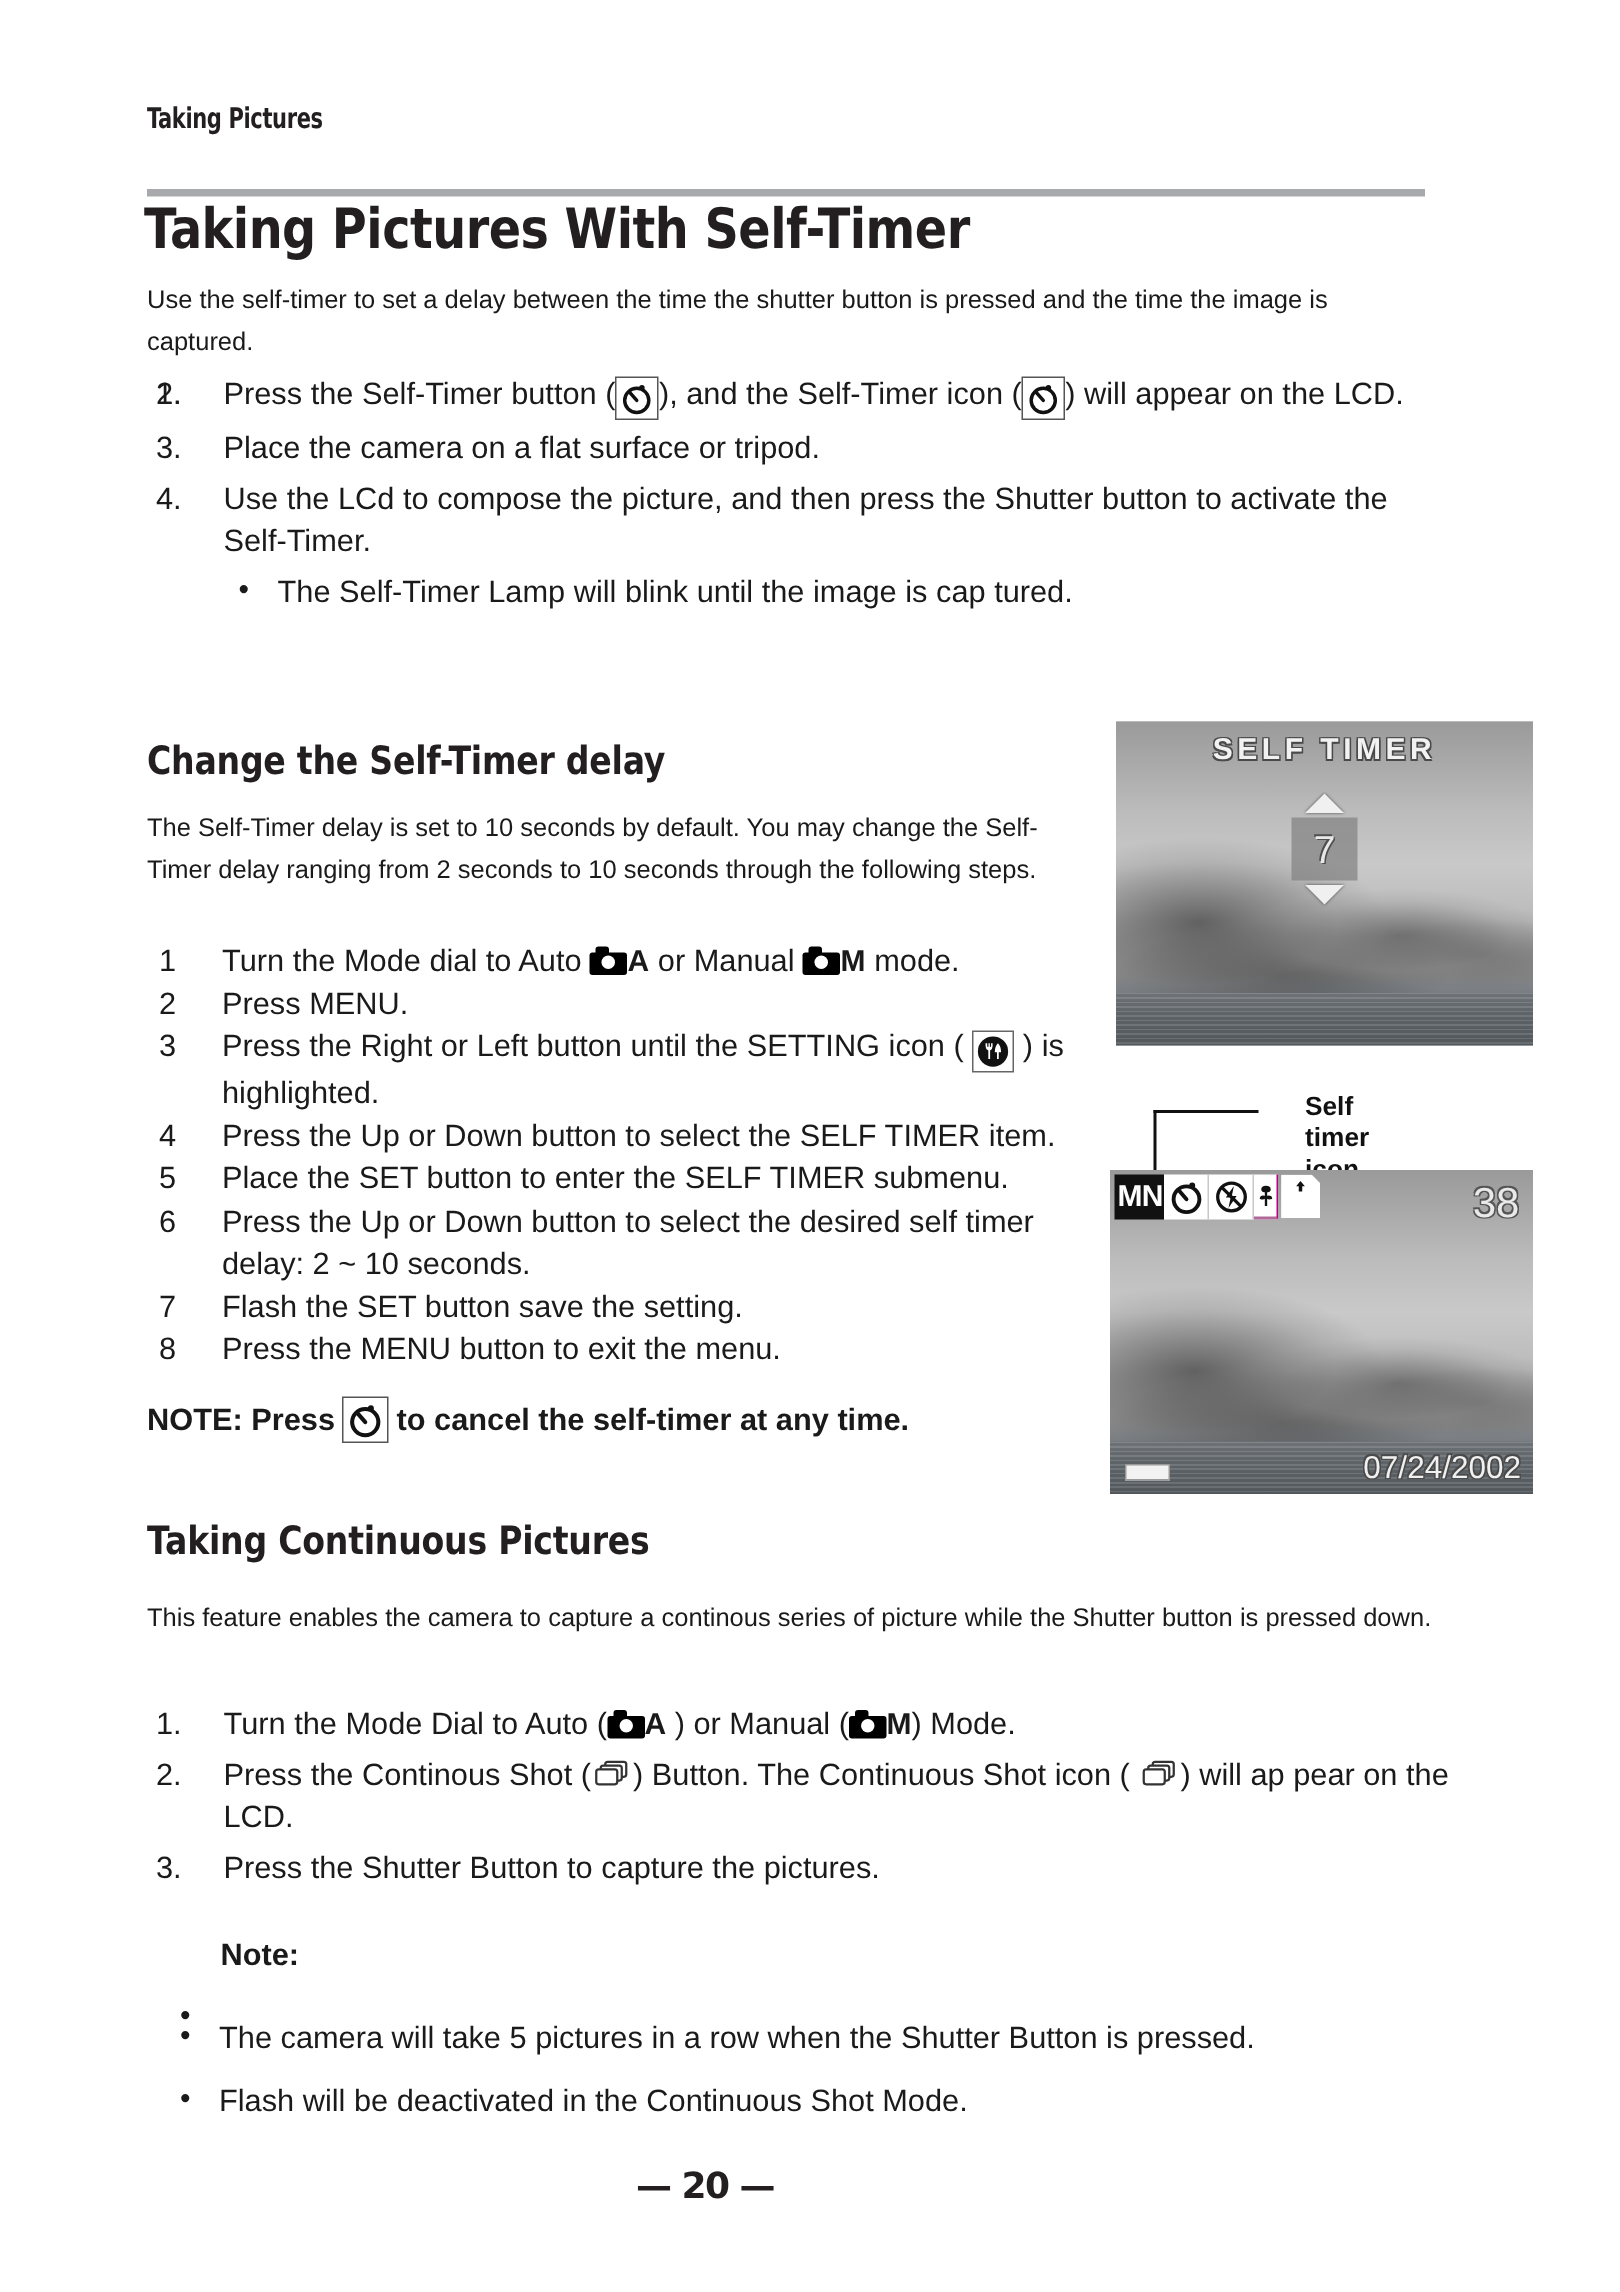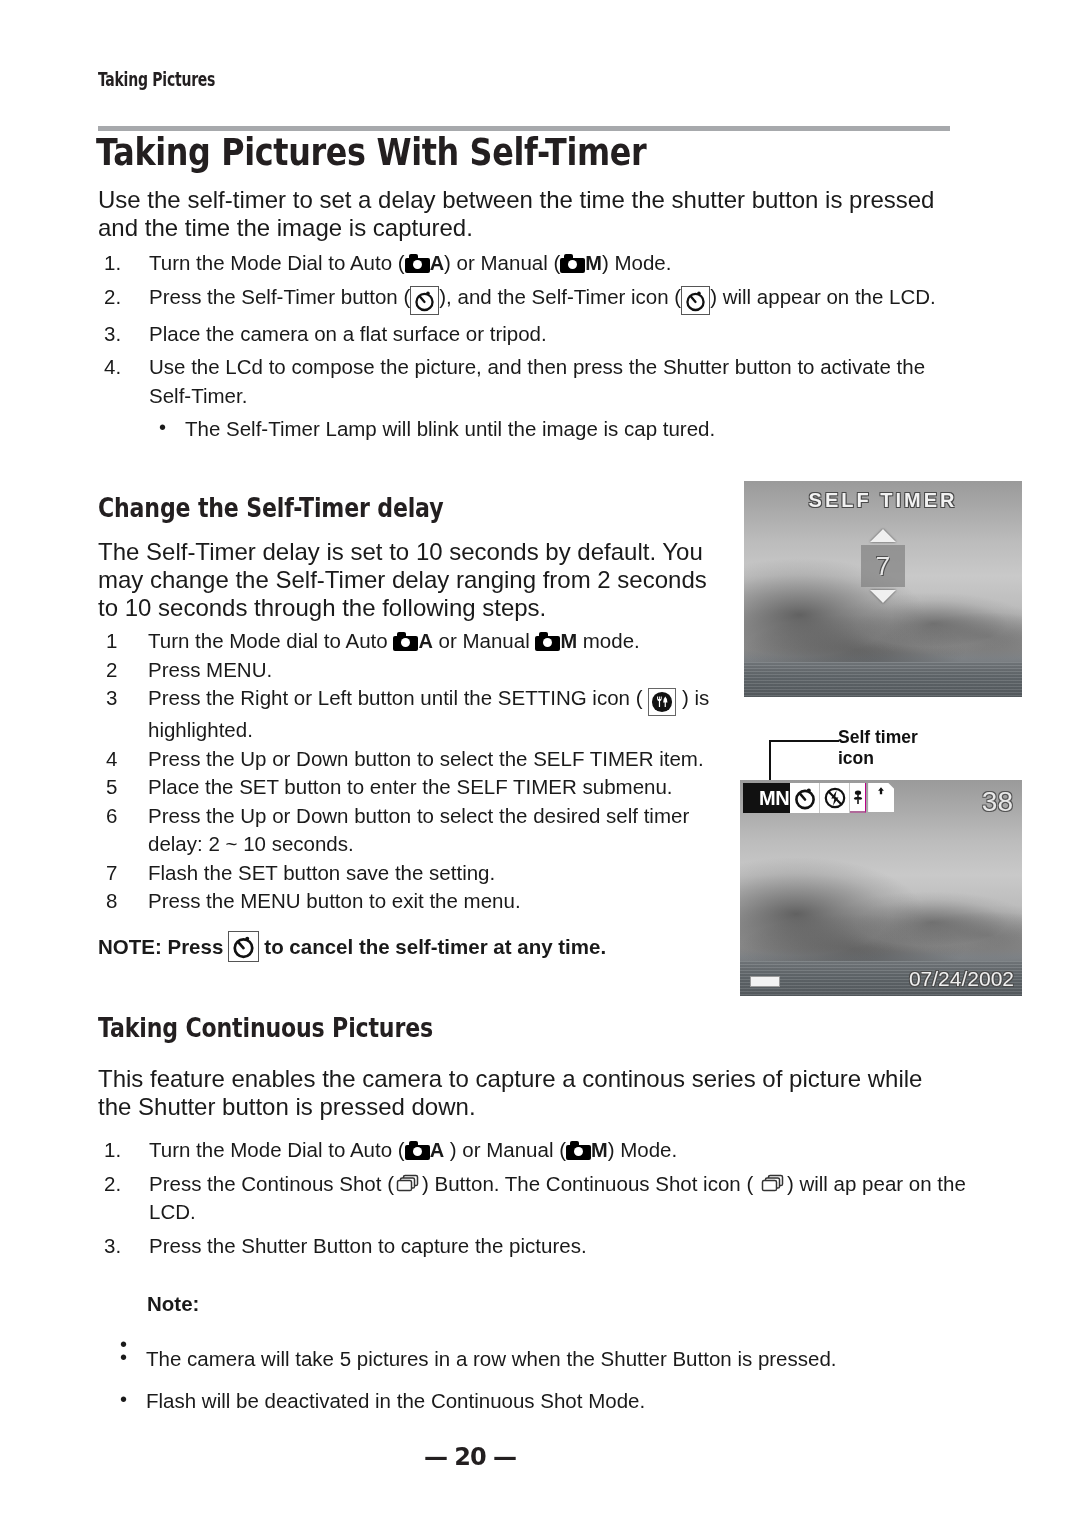--- a/index.html
+++ b/index.html
@@ -47,21 +47,21 @@
     transform: scaleX(0.86);
     transform-origin: left center;
     color: #231f20;
     white-space: nowrap;
   }
 
   
   .col-left { position: absolute; left: 98px; }
 
   .para {
-    font-size: 24px;
+    font-size: 17px;
     line-height: 28px;
     color: #1a1a1a;
   }
 
   .list { margin: 0; padding: 0; list-style: none; }
   .list li {
     position: relative;
     font-size: 20.5px;
     line-height: 28.5px;
     padding-left: 51px;
@@ -232,21 +232,21 @@
   }
 
   
   .statusbar {
     position: absolute; left: 3px; top: 3px;
     display: flex; align-items: flex-start;
   }
   .sb-mn {
     background: #111; color: #fff;
     font-weight: bold; font-size: 20px;
-    padding: 2px 1px 2px 16px;
+    padding: 2px 1px 2px 2px;
     height: 30px;
     display: flex; align-items: center;
     letter-spacing: -0.5px;
     font-family: "Liberation Sans", sans-serif;
   }
   .sb-cell {
     background: #fff;
     height: 30px; width: 30px;
     display: flex; align-items: center; justify-content: center;
     border-right: 1px solid #c8c8c8;
@@ -281,20 +281,21 @@
     width: 30px; height: 11px;
     background: #f2f2f2;
     border: 1px solid #9a9a9a;
   }
 
   .callout-label {
     position: absolute;
     font-size: 17.5px;
     font-weight: bold;
     color: #111;
+    margin-left: 32px;
   }
   .callout-line-h {
     position: absolute;
     background: #111;
     height: 2px;
   }
   .callout-line-v {
     position: absolute;
     background: #111;
     width: 2px;
@@ -320,21 +321,20 @@
   <div class="running-head">Taking Pictures</div>
 
   <div class="title-rule"></div>
   <div class="title">Taking Pictures With Self-Timer</div>
 
   <div class="col-left para" style="top:186px; width:855px;">Use the self-timer to set a delay between the time the shutter button is pressed and the time the image is captured.</div>
 
   <ul class="list" style="position:absolute; left:98px; top:244px; width:860px;">
     <li>
       <span class="num">1.</span>
-      <span>Turn the Mode Dial to Auto (<span class="ico ico-cam"><span class="hump"></span><span class="body"></span><span class="lens"></span></span><span class="mode-letter">A</span>) or Manual (<span class="ico ico-cam"><span class="hump"></span><span class="body"></span><span class="lens"></span></span><span class="mode-letter">M</span>) Mode.</span>
     </li>
     <li>
       <span class="num">2.</span>
       <span>Press the Self-Timer button (<span class="ico ico-timer boxed"><svg viewBox="0 0 24 24" width="100%" height="100%">
               <circle cx="12" cy="13.5" r="8.4" fill="none" stroke="#111" stroke-width="2.4"></circle>
               <path d="M12 13.5 L7.4 8.2" stroke="#111" stroke-width="2.4" stroke-linecap="round"></path>
               <circle cx="15.6" cy="4.6" r="1.9" fill="#111"></circle>
             </svg></span>), and the Self-Timer icon (<span class="ico ico-timer boxed"><svg viewBox="0 0 24 24" width="100%" height="100%">
               <circle cx="12" cy="13.5" r="8.4" fill="none" stroke="#111" stroke-width="2.4"></circle>
               <path d="M12 13.5 L7.4 8.2" stroke="#111" stroke-width="2.4" stroke-linecap="round"></path>

